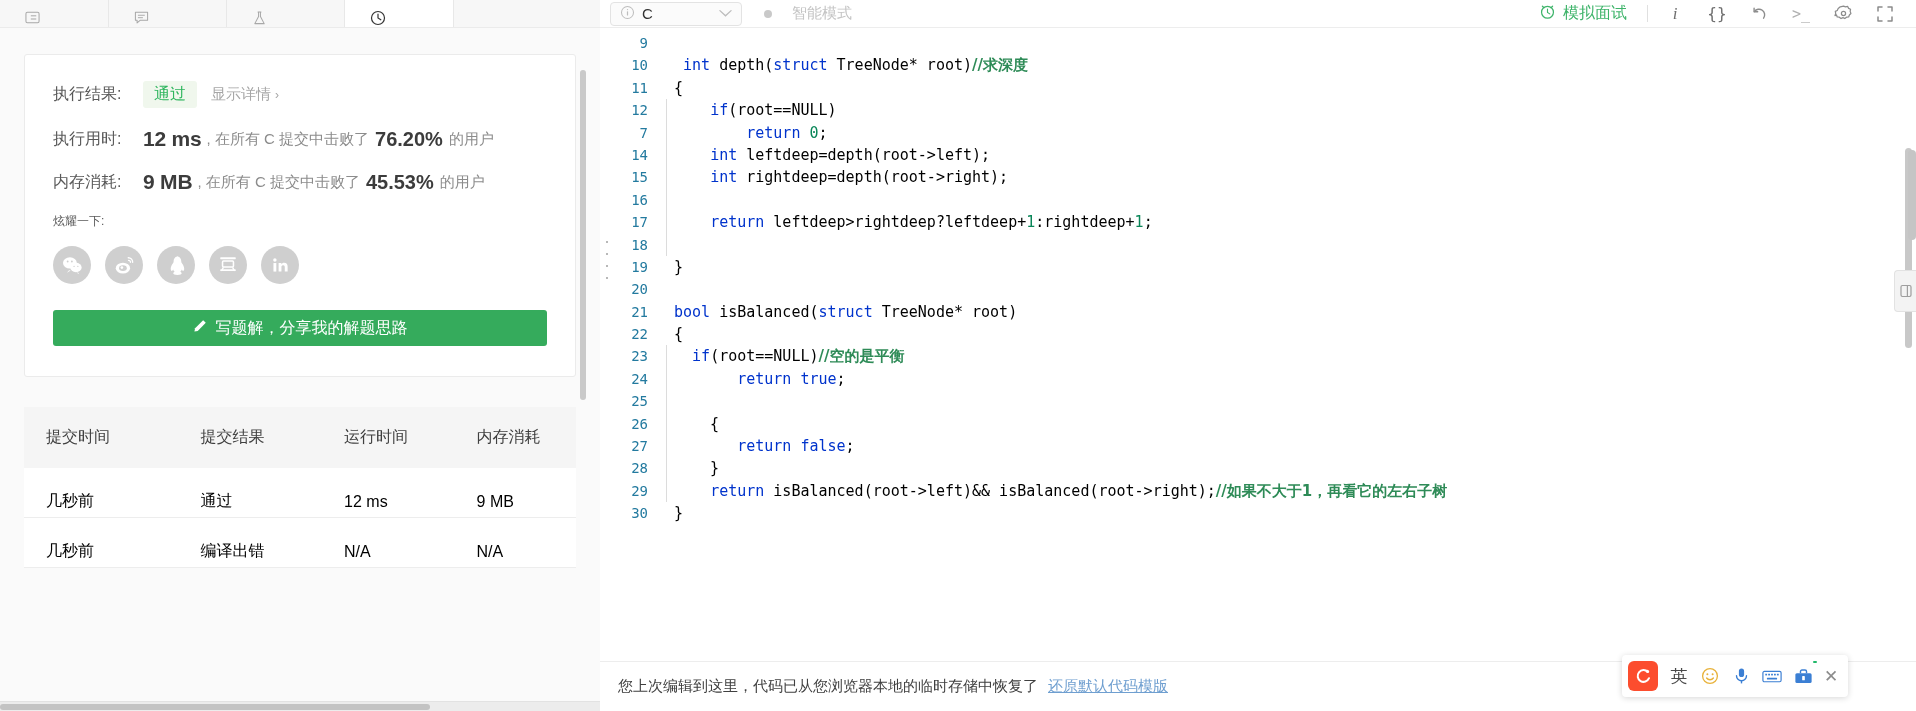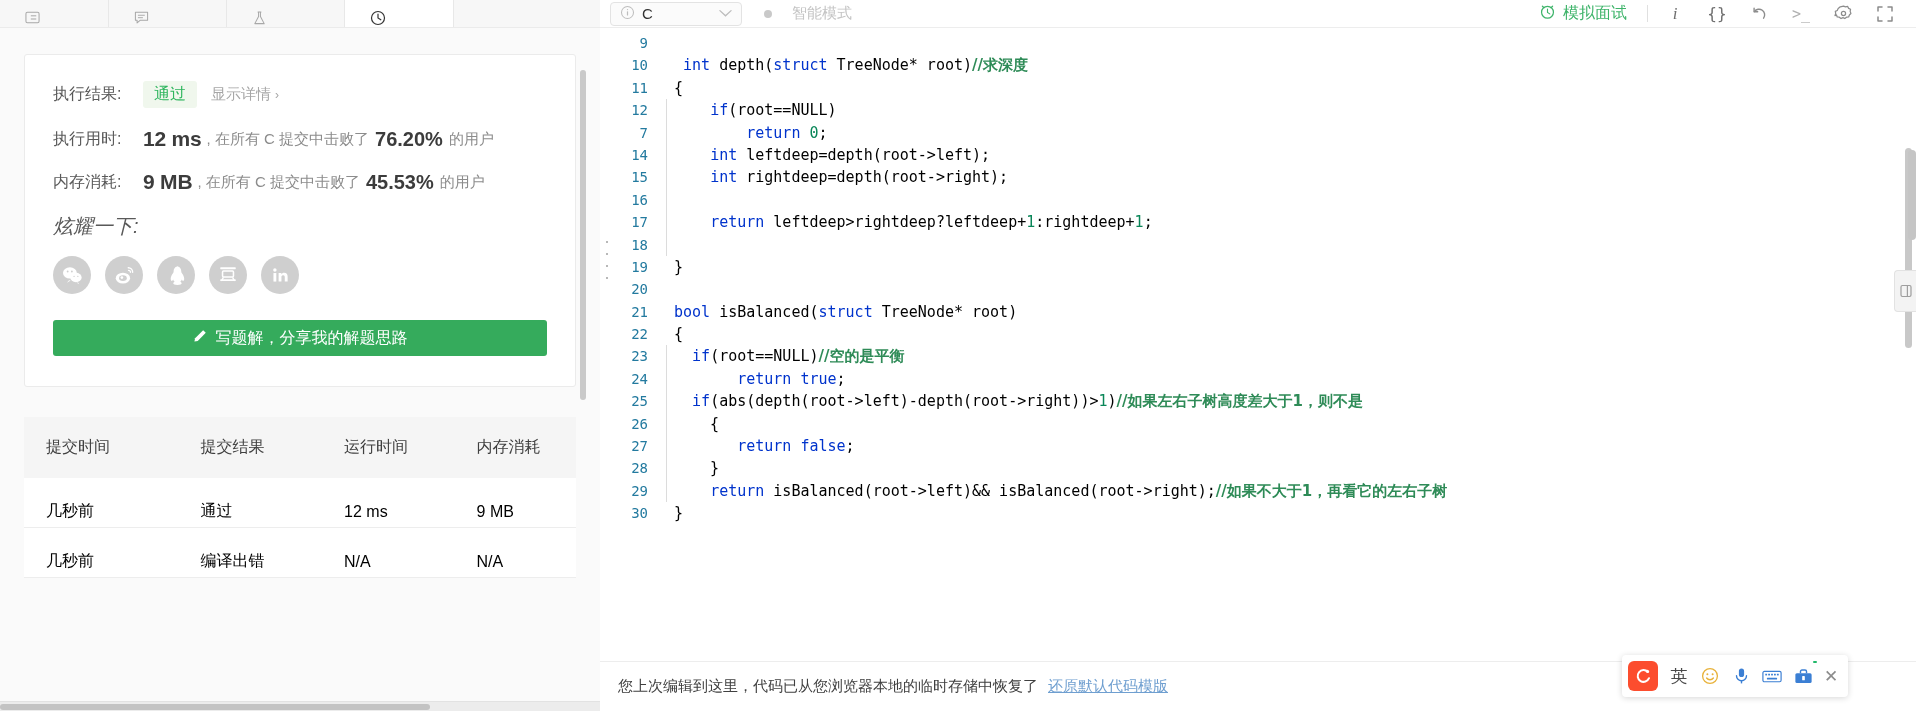--- a/index.html
+++ b/index.html
@@ -92,21 +92,21 @@
   .bignum {
     font-size: 21px;
     font-weight: 700;
     color: #3c3c3c;
     letter-spacing: -0.2px;
     margin-right: 3px;
   }
   .muted { color: #8c8c8c; font-size: 15px; margin: 0 2px; }
   .pctnum { font-size: 20px; font-weight: 700; color: #3c3c3c; margin: 0 4px; }
 
-  .share-label { color: #595959; font-size: 20px; margin-bottom: 8px; font-style: italic; }
+  .share-label { color: #595959; font-size: 12px; margin-bottom: 8px; }
   .share-icons { display: flex; gap: 14px; margin-top: 16px; }
   .si {
     width: 38px; height: 38px; border-radius: 50%;
     background: #cfcfcf;
     display: flex; align-items: center; justify-content: center;
     cursor: pointer;
     color: #ffffff;
   }
   .si svg { display: block; fill: #ffffff; }
 
@@ -615,21 +615,21 @@
           <div class="cl"><span class="ln">15</span><span class="indentbar show"></span><span><span class="ctext">    </span><span class="kw">int</span><span class="ctext"> rightdeep=depth(root-&gt;right);</span></span></div>
           <div class="cl"><span class="ln">16</span><span class="indentbar show"></span><span></span></div>
           <div class="cl"><span class="ln">17</span><span class="indentbar show"></span><span><span class="ctext">    </span><span class="kw">return</span><span class="ctext"> leftdeep&gt;rightdeep?leftdeep+</span><span class="num">1</span><span class="ctext">:rightdeep+</span><span class="num">1</span><span class="ctext">;</span></span></div>
           <div class="cl"><span class="ln">18</span><span class="indentbar show"></span><span></span></div>
           <div class="cl"><span class="ln">19</span><span class="indentbar"></span><span><span class="ctext">}</span></span></div>
           <div class="cl"><span class="ln">20</span><span class="indentbar"></span><span></span></div>
           <div class="cl"><span class="ln">21</span><span class="indentbar"></span><span><span class="kw">bool</span><span class="ctext"> isBalanced(</span><span class="kw">struct</span><span class="ctext"> TreeNode* root)</span></span></div>
           <div class="cl"><span class="ln">22</span><span class="indentbar"></span><span><span class="ctext">{</span></span></div>
           <div class="cl"><span class="ln">23</span><span class="indentbar show"></span><span><span class="ctext">  </span><span class="kw">if</span><span class="ctext">(root==NULL)</span><span class="cmt">//空的是平衡</span></span></div>
           <div class="cl"><span class="ln">24</span><span class="indentbar show"></span><span><span class="ctext">       </span><span class="kw">return</span><span class="ctext"> </span><span class="kw">true</span><span class="ctext">;</span></span></div>
-          <div class="cl"><span class="ln">25</span><span class="indentbar show"></span><span><span class="ctext">  </span><span class="kw">if</span><span class="ctext">(abs(depth(root-&gt;left)-depth(root-&gt;right))&gt;</span><span class="num">1</span><span class="ctext">)</span><span class="cmt">//如果左右子树高度差大于1，则不是</span></span></div>
+          <div class="cl"><span class="ln">25</span><span class="indentbar show"></span></div>
           <div class="cl"><span class="ln">26</span><span class="indentbar show"></span><span><span class="ctext">    {</span></span></div>
           <div class="cl"><span class="ln">27</span><span class="indentbar show"></span><span><span class="ctext">       </span><span class="kw">return</span><span class="ctext"> </span><span class="kw">false</span><span class="ctext">;</span></span></div>
           <div class="cl"><span class="ln">28</span><span class="indentbar show"></span><span><span class="ctext">    }</span></span></div>
           <div class="cl"><span class="ln">29</span><span class="indentbar show"></span><span><span class="ctext">    </span><span class="kw">return</span><span class="ctext"> isBalanced(root-&gt;left)&amp;&amp; isBalanced(root-&gt;right);</span><span class="cmt">//如果不大于1，再看它的左右子树</span></span></div>
           <div class="cl"><span class="ln">30</span><span class="indentbar"></span><span><span class="ctext">}</span></span></div>
         </div>
       <div class="code-vscroll"></div>
     </div>
 
     <div class="notice-bar">

